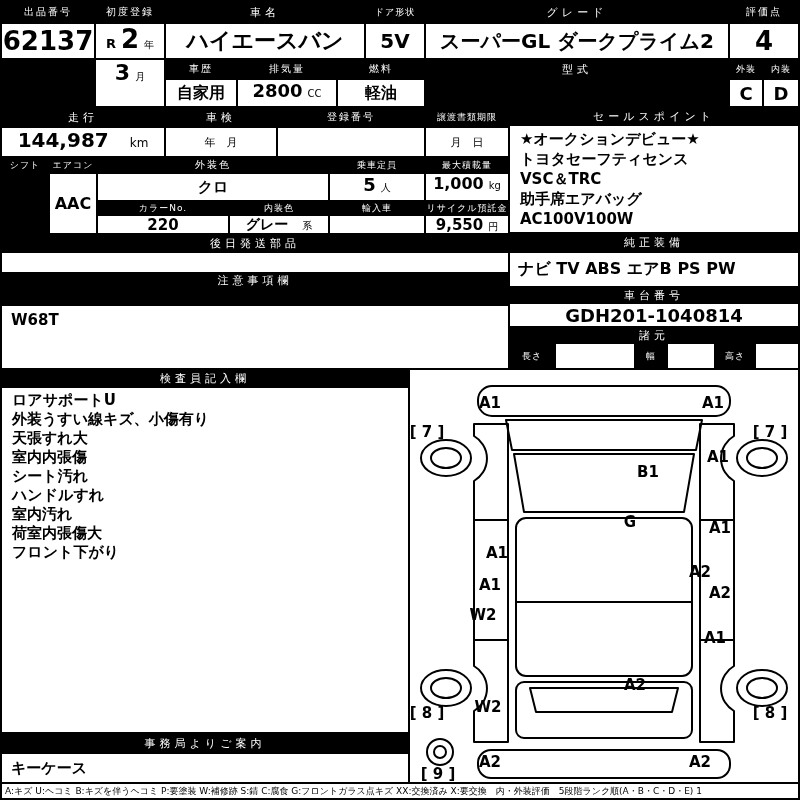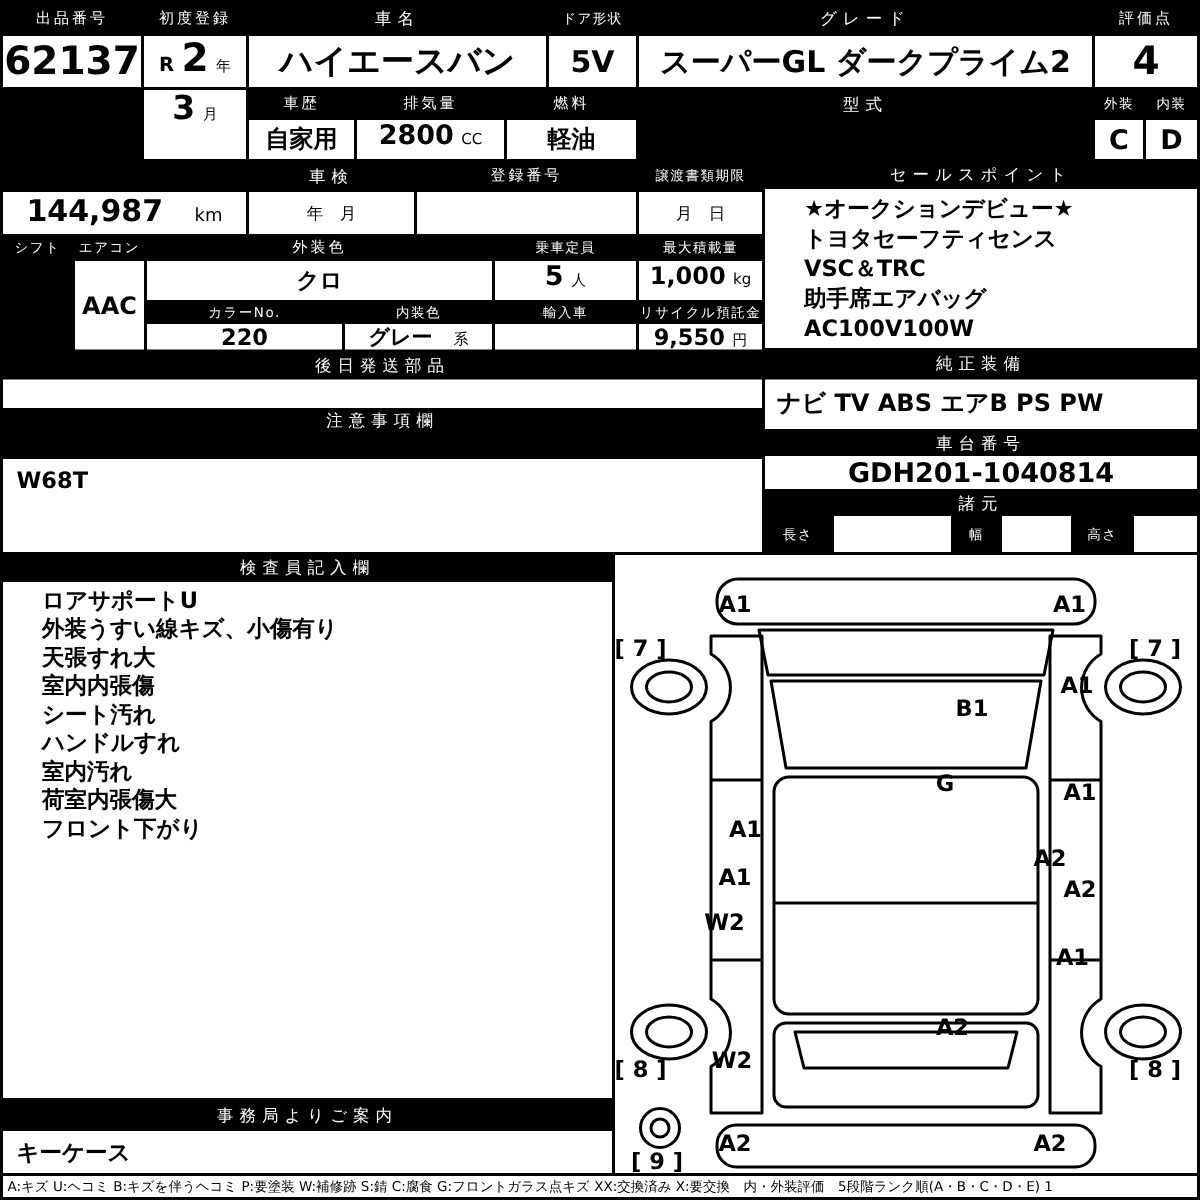--- a/index.html
+++ b/index.html
@@ -26,21 +26,21 @@
   .v18 { font-weight:bold; font-size:18px; }
   .v16 { font-weight:bold; font-size:16px; }
   .v15 { font-weight:bold; font-size:15px; }
   .v14 { font-weight:bold; font-size:14px; }
   .unit { font-size:10px; font-weight:normal; margin-left:5px; }
   .unit12 { font-size:12px; font-weight:normal; margin-left:5px;padding-left:16px; }
   .era { font-size:13px; font-weight:bold; margin-right:5px; }
   .baseline { align-items:baseline; }
   .left { justify-content:flex-start; padding-left:8px; }
   .topleft { align-items:flex-start; justify-content:flex-start; padding:5px 9px; }
-  .listcol { flex-direction:column; align-items:flex-start; justify-content:flex-start; padding:3px 26px; }
+  .listcol { flex-direction:column; align-items:flex-start; justify-content:flex-start; padding:3px 10px; }
   .sp-line { font-weight:bold; font-size:15px; line-height:20px; }
   .note-line { font-weight:bold; font-size:15px; line-height:19px; }
   .legend { font-size:9px; justify-content:flex-start; padding-left:3px; letter-spacing:0; }
   .small11 { font-size:11px; }
   svg { display:block; }
   .marker { font-family:"DejaVu Sans","Liberation Sans",sans-serif; font-weight:bold; font-size:15px; fill:#000; text-anchor:middle; }
 </style>
 </head>
 <body>
 
@@ -77,20 +77,21 @@
   </div>
   <div class="cell v16" style="left:166px;top:80px;width:70px;height:26px">自家用</div>
   <div class="cell baseline" style="left:238px;top:80px;width:98px;height:26px">
     <span class="v18">2800</span>
     <span class="unit">CC</span>
   </div>
   <div class="cell v16" style="left:338px;top:80px;width:86px;height:26px">軽油</div>
   <div class="cell v18" style="left:730px;top:80px;width:32px;height:26px">C</div>
   <div class="cell v18" style="left:764px;top:80px;width:34px;height:26px">D</div>
 
+  <div class="hdr" style="left:2px;top:108px;width:162px;height:18px">走行</div>
   <div class="hdr" style="left:166px;top:108px;width:110px;height:18px">車検</div>
   <div class="hdr small" style="left:278px;top:108px;width:146px;height:18px">登録番号</div>
   <div class="hdr tight" style="left:426px;top:108px;width:82px;height:18px">譲渡書類期限</div>
   <div class="hdr" style="left:510px;top:108px;width:288px;height:16px">セールスポイント</div>
 
   <div class="cell baseline" style="left:2px;top:128px;width:162px;height:28px">
     <span class="v20">144,987</span>
     <span class="unit12 b">km</span>
   </div>
   <div class="cell small11" style="left:166px;top:128px;width:110px;height:28px">年　月</div>

